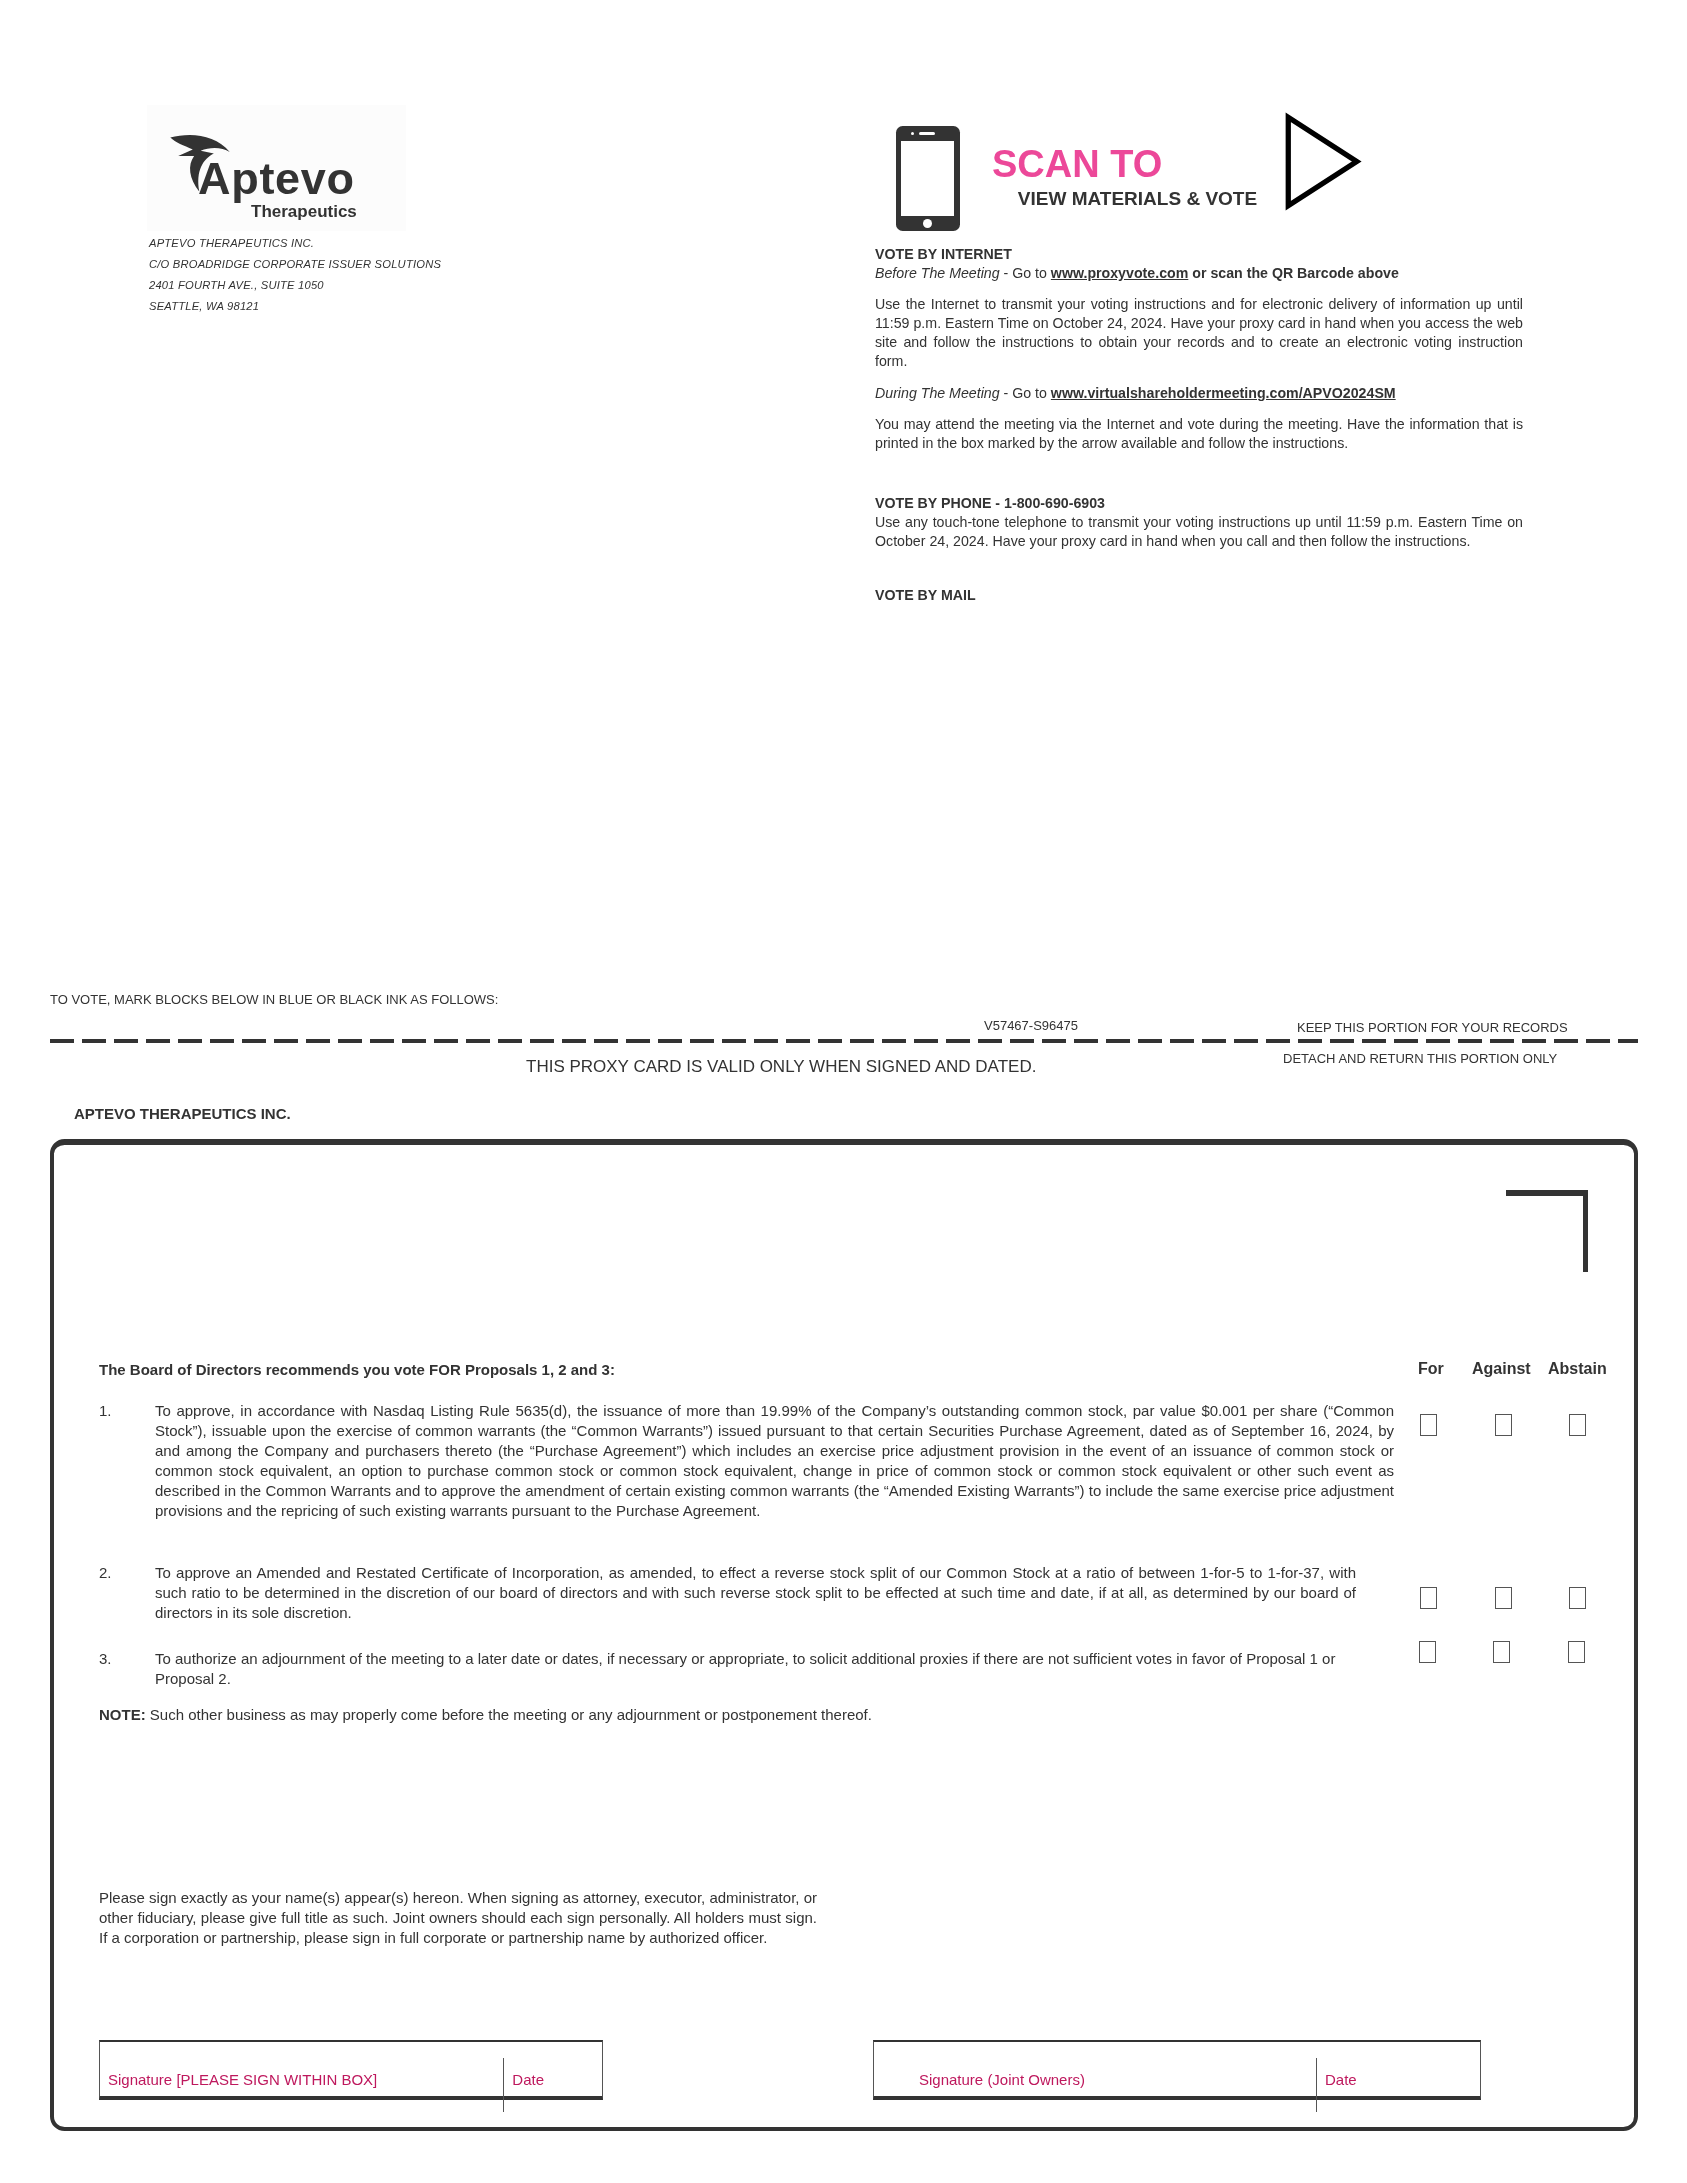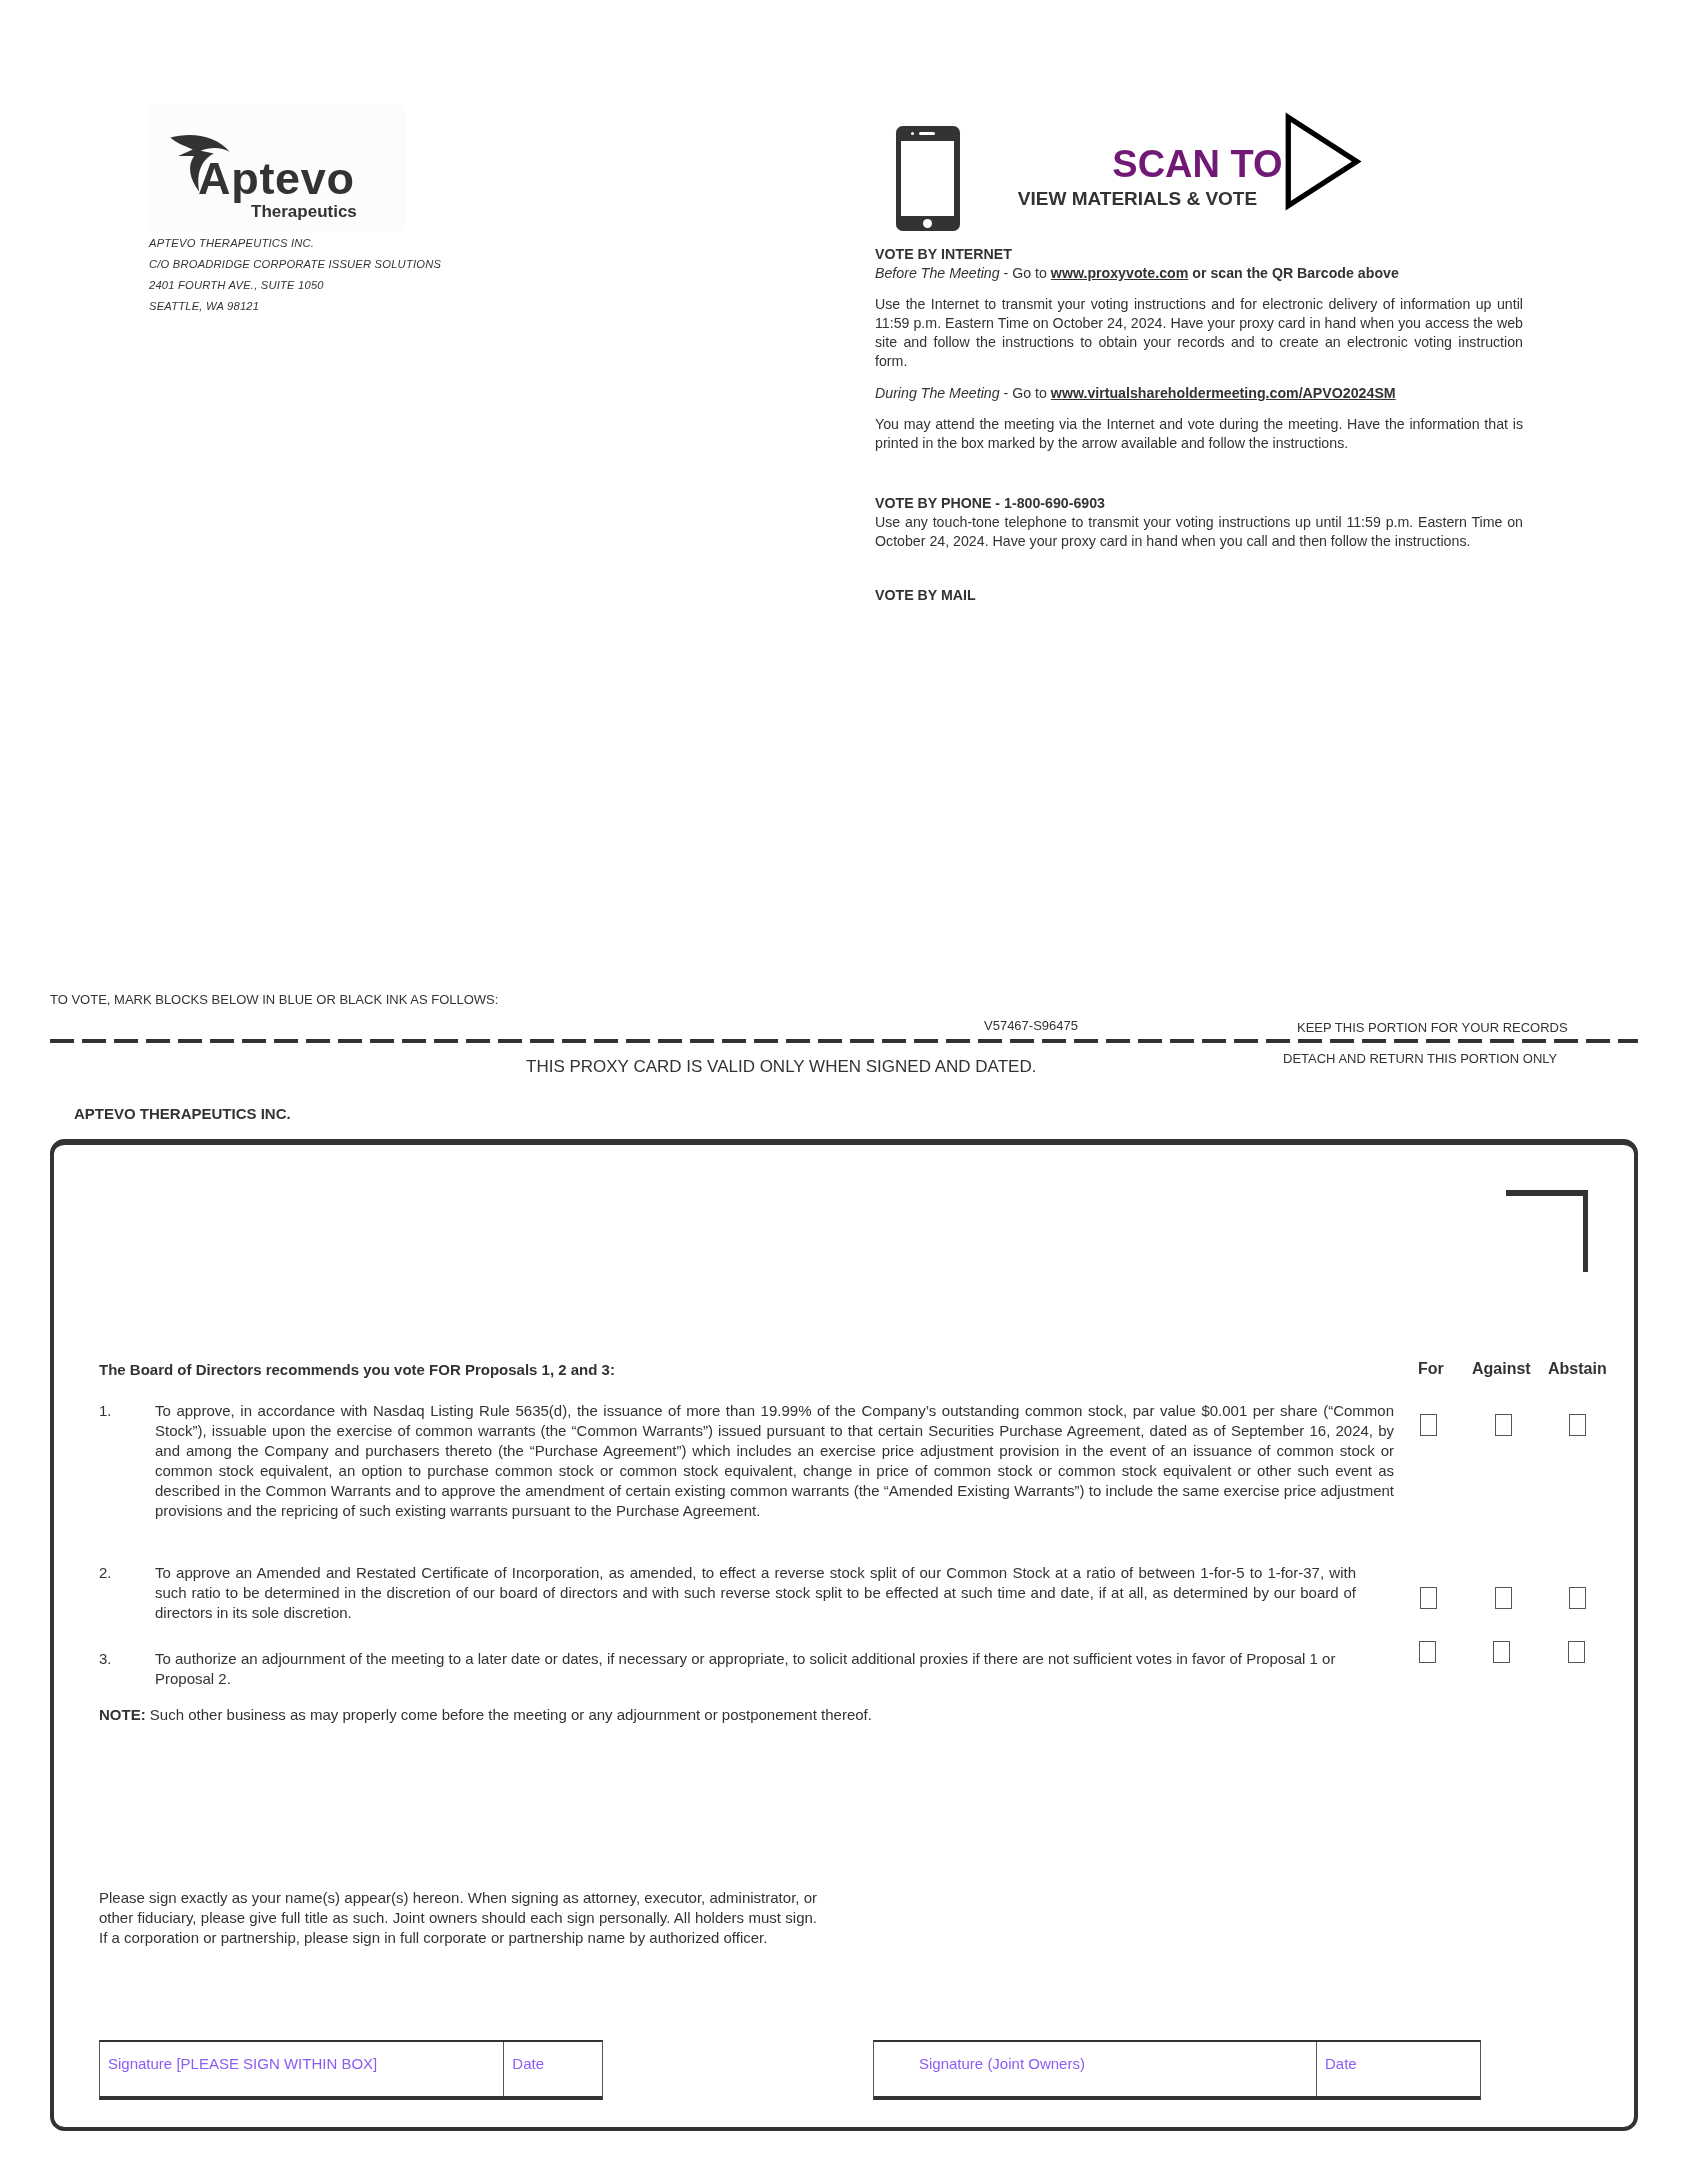--- a/index.html
+++ b/index.html
@@ -15,21 +15,21 @@
 
   .addr { left: 149px; font-size: 11.2px; font-style: italic; color: #333; letter-spacing: 0.2px; }
 
   
   .phone { left: 896px; top: 126px; width: 64px; height: 105px; background: #333; border-radius: 6.6px; }
   .phone .screen { position: absolute; left: 5.3px; top: 14.6px; width: 53px; height: 75px; background: #fff; }
   .phone .speaker { position: absolute; left: 22.5px; top: 6px; width: 16px; height: 3.3px; background: #fff; border-radius: 2px; }
   .phone .dot { position: absolute; left: 14.6px; top: 6px; width: 3.3px; height: 3.3px; background: #fff; border-radius: 50%; }
   .phone .home { position: absolute; left: 26.5px; top: 93px; width: 9.3px; height: 9.3px; background: #fff; border-radius: 50%; }
 
-  .scan-title { left: 1052px; top: 143px; width: 291px; text-align: center; font-size: 38px; font-weight: bold; color: #701a75; }
+  .scan-title { left: 992px; top: 143px; width: 291px; text-align: left; font-size: 38px; font-weight: bold; color: #ec4899; }
   .scan-sub { left: 992px; top: 188px; width: 291px; text-align: center; font-size: 19px; font-weight: bold; color: #333; }
   .arrow { left: 1283px; top: 112px; width: 79px; height: 99px; }
 
   .instr { left: 875px; width: 648px; font-size: 14.2px; line-height: 19px; color: #333; }
   .instr .h { font-weight: bold; }
   .instr p { text-align: justify; }
   .instr .u { text-decoration: underline; font-weight: bold; }
   .instr .b { font-weight: bold; }
   .instr .i { font-style: italic; }
 
@@ -50,21 +50,21 @@
   .prop .txt { position: absolute; left: 48px; text-align: justify; margin-left: 8px; }
 
   .cb { width: 16.5px; height: 22px; border: 1.3px solid #555; background: #fff; cursor: pointer; }
 
   .note { left: 99px; top: 1706px; font-size: 15px; color: #333; }
   .note b { font-weight: bold; }
 
   .signtext { left: 99px; top: 1888px; width: 718px; font-size: 15px; line-height: 20px; text-align: justify; color: #333; }
 
   .sigbox { top: 2040px; height: 60px; border-top: 2px solid #333; border-bottom: 4px solid #333; border-left: 0.7px solid #555; border-right: 0.7px solid #555; display: flex; }
-  .sigbox .cell { height: 100%; padding: 13.2px 8px 0 8px; font-size: 15px; color: #8b5cf6; }
+  .sigbox .cell { height: 100%; padding: 13.2px 8px 0 8px; font-size: 15px; color: #be185d; margin-top: 16px; }
   .sigbox .cell + .cell { border-left: 0.7px solid #555; }
 </style>
 </head>
 <body>
 
 <div class="abs logo-box"></div>
 <svg class="abs logo-mark" viewBox="0 0 100 90">
   <path d="M2 8 C30 0, 70 2, 92 30 C80 22, 62 22, 48 28 L68 32 C52 40, 40 58, 46 90 C30 70, 28 50, 38 36 L14 36 L36 26 C22 20, 10 16, 2 8 Z" fill="#333"></path>
 </svg>
 <div class="abs logo-word">Aptevo</div>

